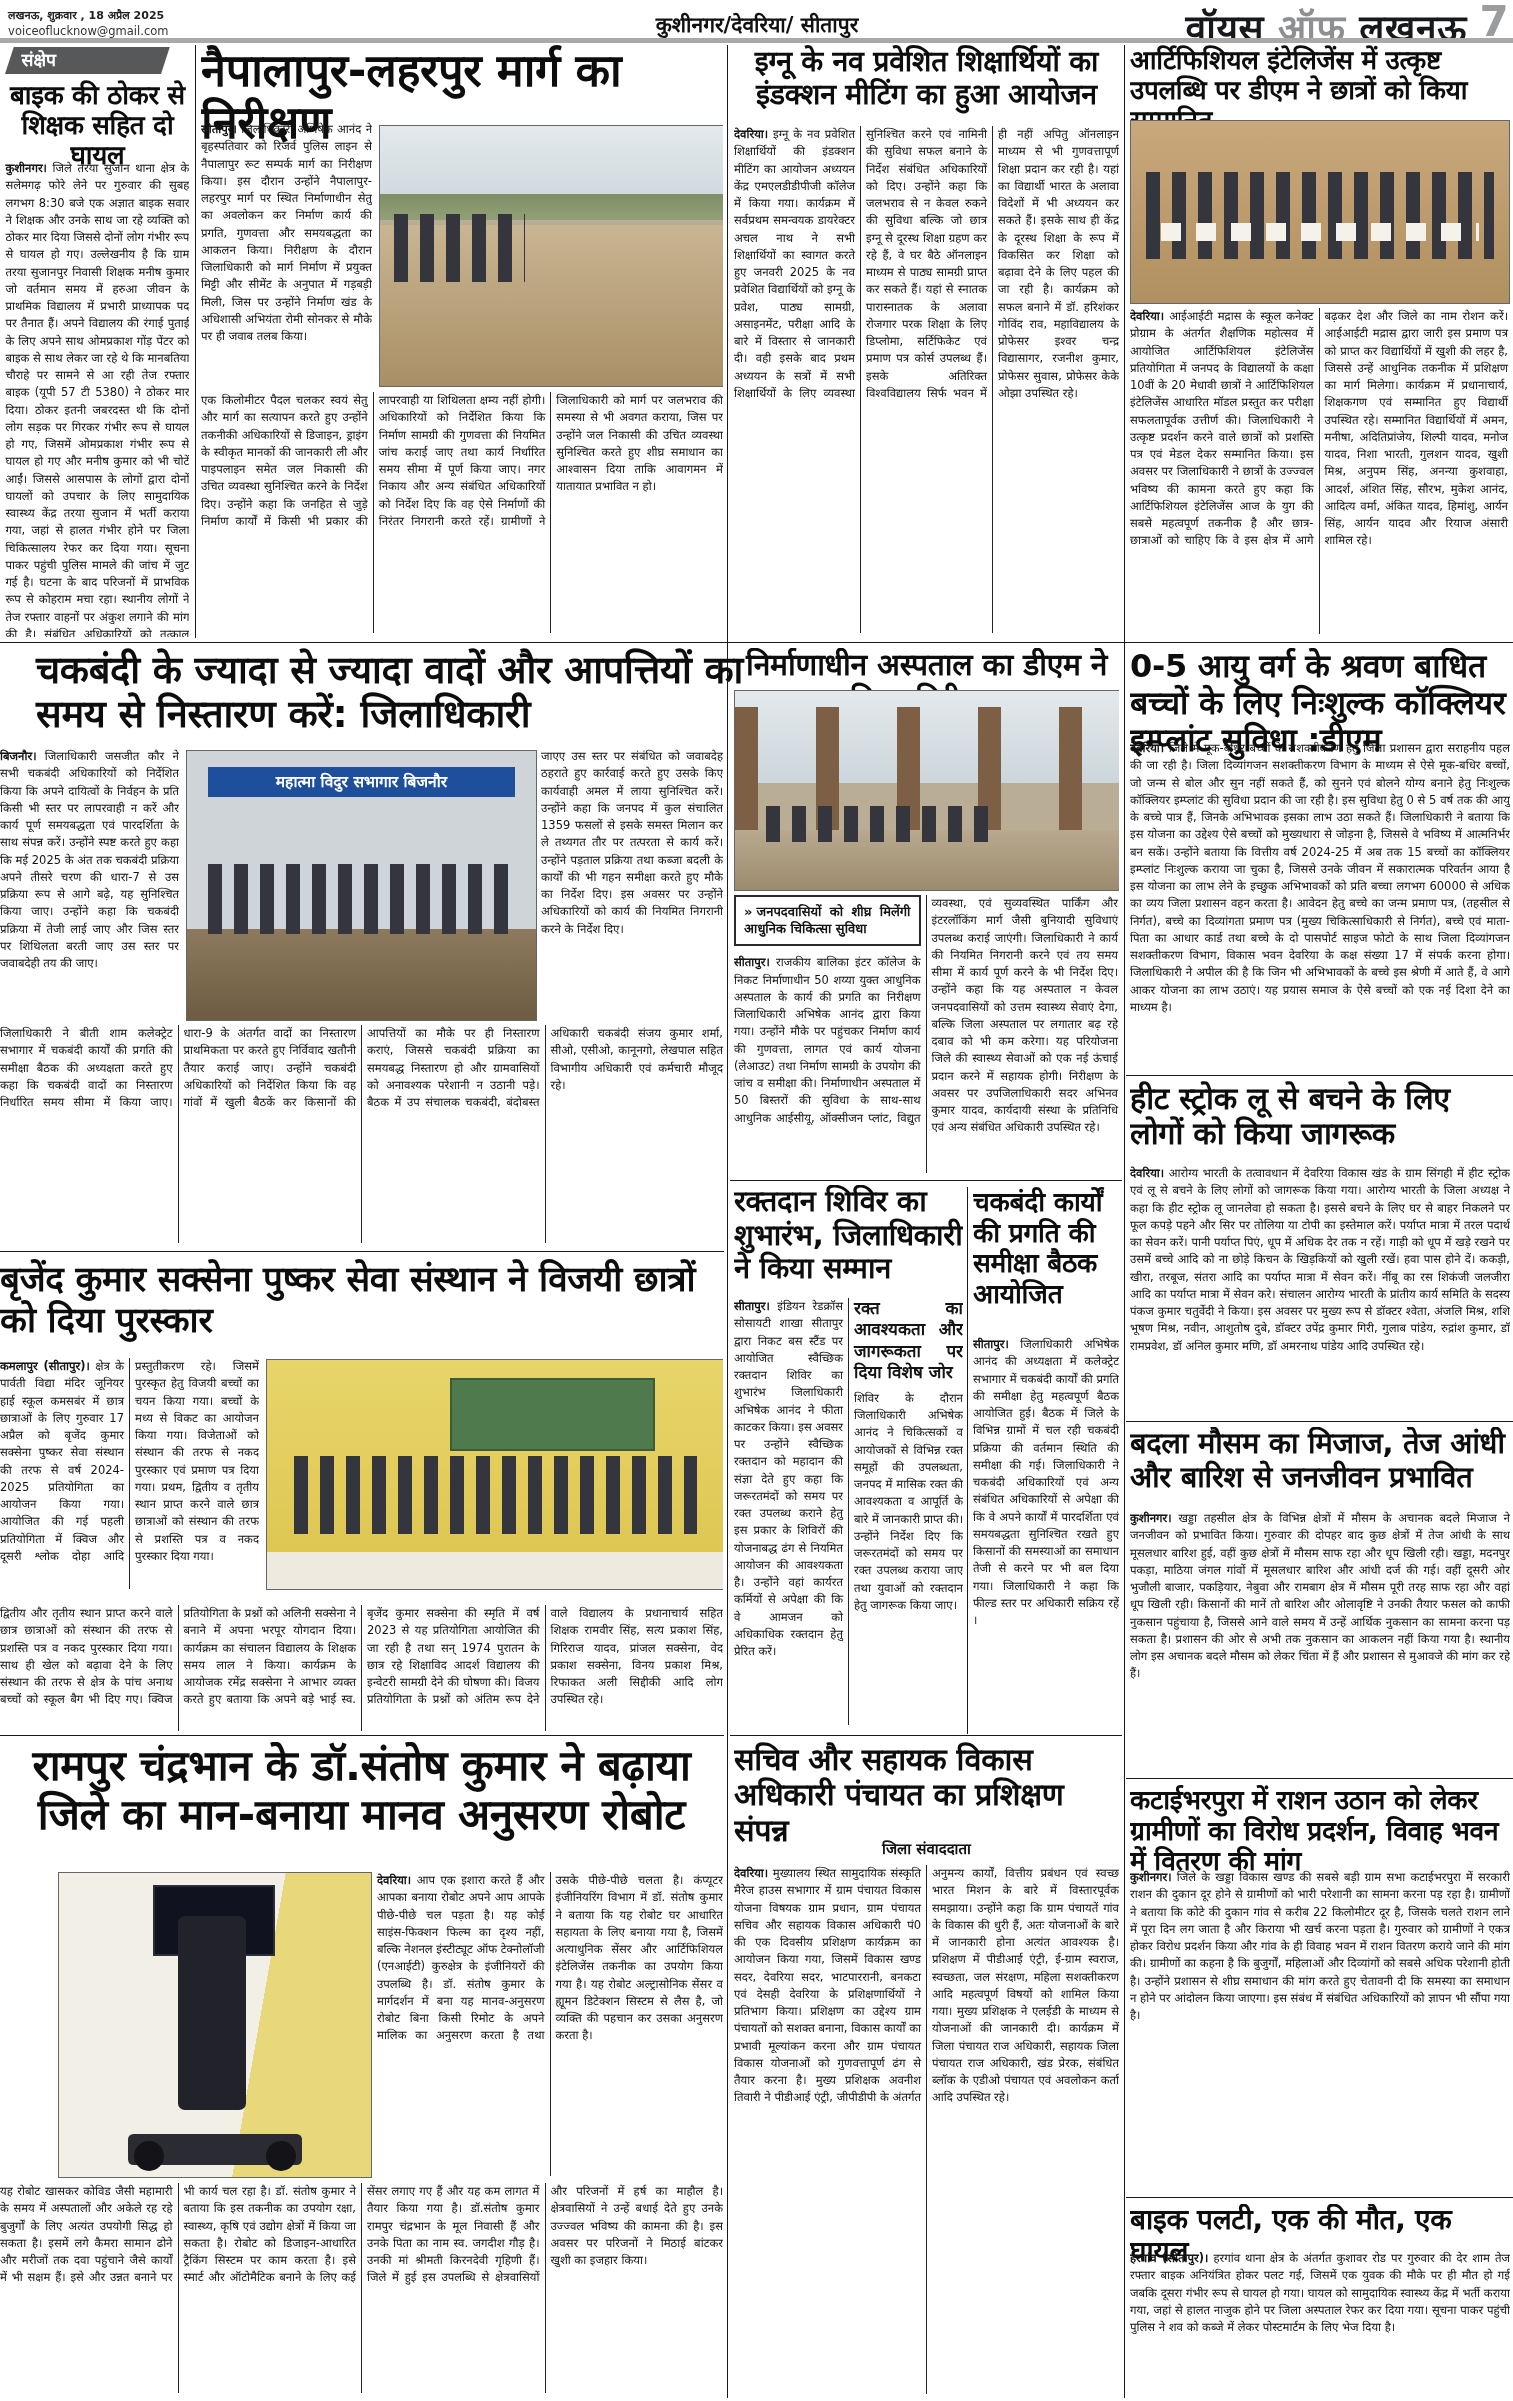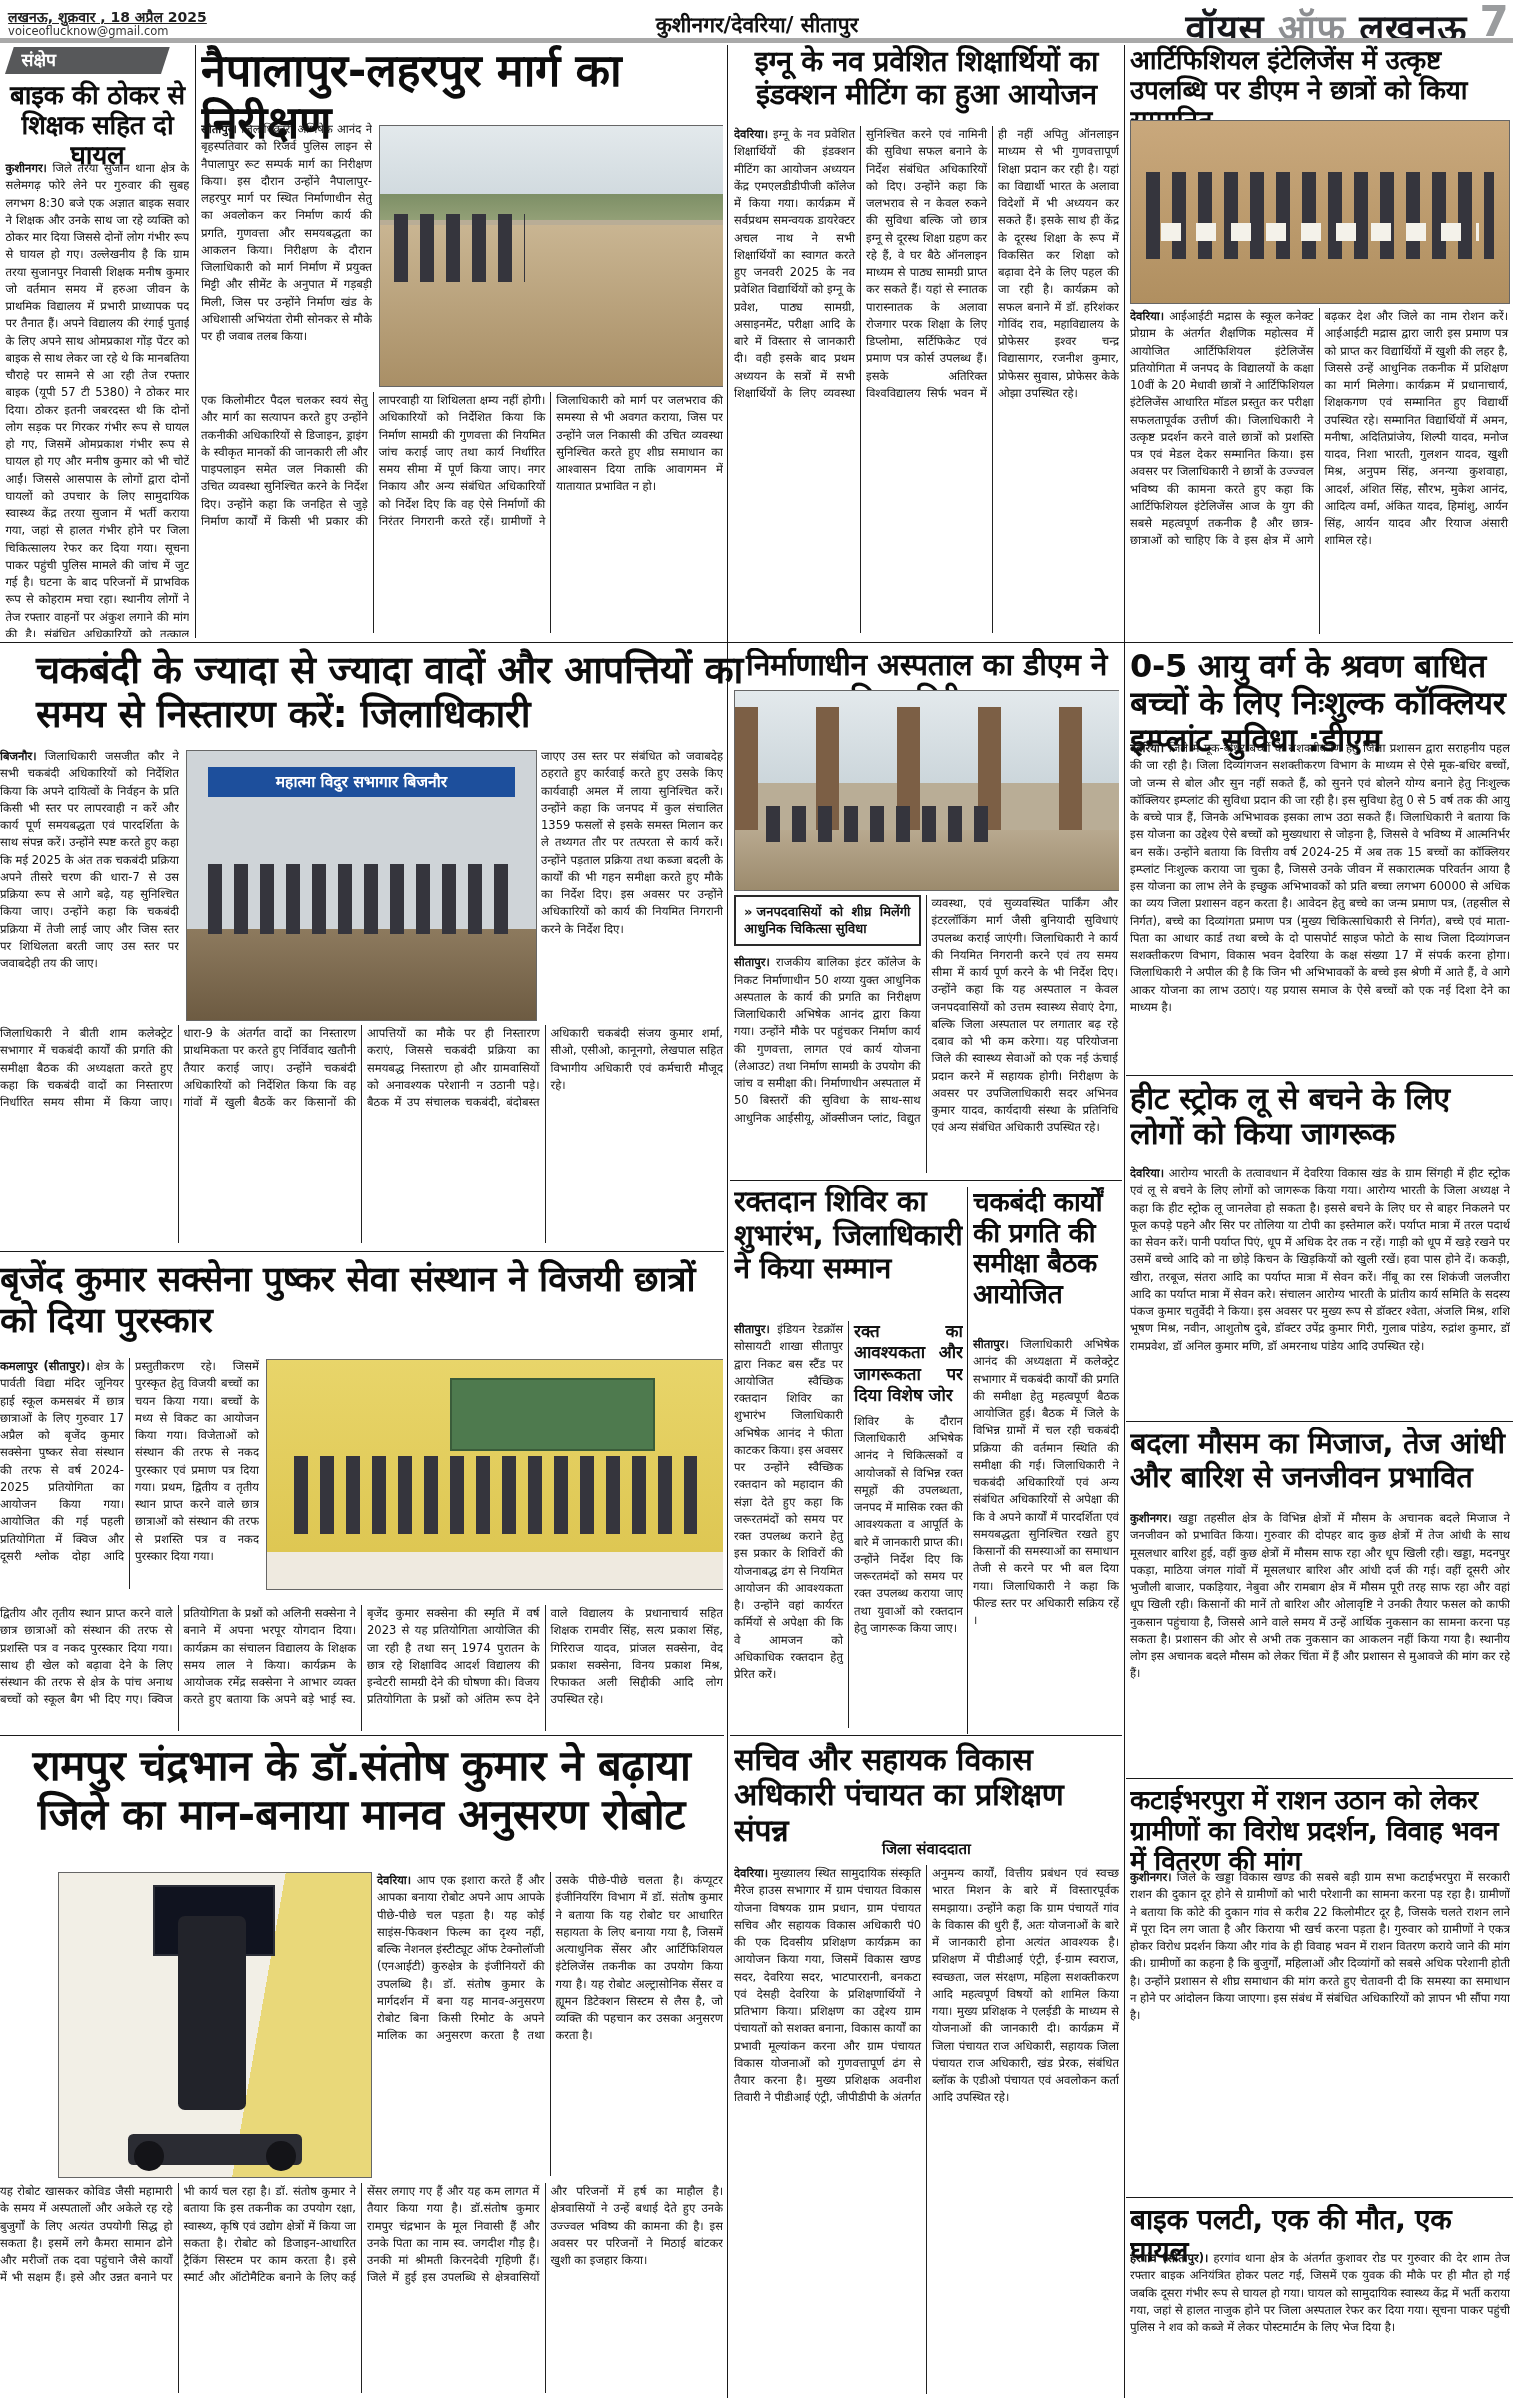--- a/index.html
+++ b/index.html
@@ -1,19 +1,19 @@
 <!DOCTYPE html>
 <html style="font-size:11px"><head>
 <meta charset="utf-8">
 <style>
   html,body{margin:0;padding:0;background:#e8e8e8;}
   #page{position:relative;width:1514px;height:2401px;background:#ffffff;margin:0 auto;
         font-family:"DejaVu Sans",sans-serif;color:#111;overflow:hidden;}
   
-  .hdr-date{position:absolute;left:8.1px;top:6.8px;font-size:14px;font-weight:700;color:#222;text-decoration:underline;}
+  .hdr-date{position:absolute;left:8.1px;top:6.8px;font-size:11px;font-weight:700;color:#222;}
   .hdr-mail{position:absolute;left:8.1px;top:24.4px;font-size:11.5px;color:#333;}
   .hdr-edition{position:absolute;left:0;right:0;top:9.5px;text-align:center;font-size:21px;font-weight:800;color:#111;}
   .masthead{position:absolute;right:47px;top:1.4px;font-size:37px;font-weight:800;letter-spacing:0.7px;white-space:nowrap;}
   .masthead .w1,.masthead .w3{color:#17181c;}
   .masthead .w2{color:#8d8f92;}
   .pageno{position:absolute;right:5.4px;top:-2.7px;font-size:42px;font-weight:800;color:#9a9c9e;}
   .hdr-rule{position:absolute;left:0;top:38px;width:1514px;height:4.7px;background:#a9a9a9;}
   
   .vrule{position:absolute;width:1.4px;background:#1a1a1a;}
   .hrule{position:absolute;height:1.4px;background:#1a1a1a;}
@@ -219,21 +219,21 @@
       <div class="crowd" style="left:6%;top:42%;width:88%;height:34%;"></div>
       <div style="position:absolute;left:0;bottom:0;right:0;height:16%;background:#efeae0;"></div>
     </div>
     <div class="body cols4" style="position:absolute;left:0;top:346px;width:723px;height:133px;">
       <span>द्वितीय और तृतीय स्थान प्राप्त करने वाले छात्र छात्राओं को संस्थान की तरफ से प्रशस्ति पत्र व नकद पुरस्कार दिया गया। साथ ही खेल को बढ़ावा देने के लिए संस्थान की तरफ से क्षेत्र के पांच अनाथ बच्चों को स्कूल बैग भी दिए गए। क्विज प्रतियोगिता के प्रश्नों को अलिनी सक्सेना ने बनाने में अपना भरपूर योगदान दिया। कार्यक्रम का संचालन विद्यालय के शिक्षक समय लाल ने किया। कार्यक्रम के आयोजक रमेंद्र सक्सेना ने आभार व्यक्त करते हुए बताया कि अपने बड़े भाई स्व. बृजेंद कुमार सक्सेना की स्मृति में वर्ष 2023 से यह प्रतियोगिता आयोजित की जा रही है तथा सन् 1974 पुरातन के छात्र रहे शिक्षाविद आदर्श विद्यालय की इन्वेटरी सामग्री देने की घोषणा की। विजय प्रतियोगिता के प्रश्नों को अंतिम रूप देने वाले विद्यालय के प्रधानाचार्य सहित शिक्षक रामवीर सिंह, सत्य प्रकाश सिंह, गिरिराज यादव, प्रांजल सक्सेना, वेद प्रकाश सक्सेना, विनय प्रकाश मिश्र, रिफाकत अली सिद्दीकी आदि लोग उपस्थित रहे।</span>
     </div>
   </div>
 
   <div class="art" style="left:734px;top:1185px;width:229px;height:543px;">
     <div class="hl" style="font-size:29px;height:107px;">रक्तदान शिविर का शुभारंभ, जिलाधिकारी ने किया सम्मान</div>
-    <div class="body cols2" style="position:absolute;left:0;top:113px;width:229px;height:427px;margin-top:23px;">
+    <div class="body cols2" style="position:absolute;left:0;top:113px;width:229px;height:427px;">
       <span class="dateline">सीतापुर।</span>
       <span>इंडियन रेडक्रॉस सोसायटी शाखा सीतापुर द्वारा निकट बस स्टैंड पर आयोजित स्वैच्छिक रक्तदान शिविर का शुभारंभ जिलाधिकारी अभिषेक आनंद ने फीता काटकर किया। इस अवसर पर उन्होंने स्वैच्छिक रक्तदान को महादान की संज्ञा देते हुए कहा कि जरूरतमंदों को समय पर रक्त उपलब्ध कराने हेतु इस प्रकार के शिविरों की योजनाबद्ध ढंग से नियमित आयोजन की आवश्यकता है। उन्होंने वहां कार्यरत कर्मियों से अपेक्षा की कि वे आमजन को अधिकाधिक रक्तदान हेतु प्रेरित करें।</span>
       <div class="subhead">रक्त का आवश्यकता और जागरूकता पर दिया विशेष जोर</div>
       <span>शिविर के दौरान जिलाधिकारी अभिषेक आनंद ने चिकित्सकों व आयोजकों से विभिन्न रक्त समूहों की उपलब्धता, जनपद में मासिक रक्त की आवश्यकता व आपूर्ति के बारे में जानकारी प्राप्त की। उन्होंने निर्देश दिए कि जरूरतमंदों को समय पर रक्त उपलब्ध कराया जाए तथा युवाओं को रक्तदान हेतु जागरूक किया जाए।</span>
       <div class="subhead">रक्तदाताओं को किया सम्मानित, युवाओं की रही उल्लेखनीय भागीदारी</div>
       
     </div>
   </div>
 
   <div class="art" style="left:973px;top:1187px;width:146px;height:543px;">

